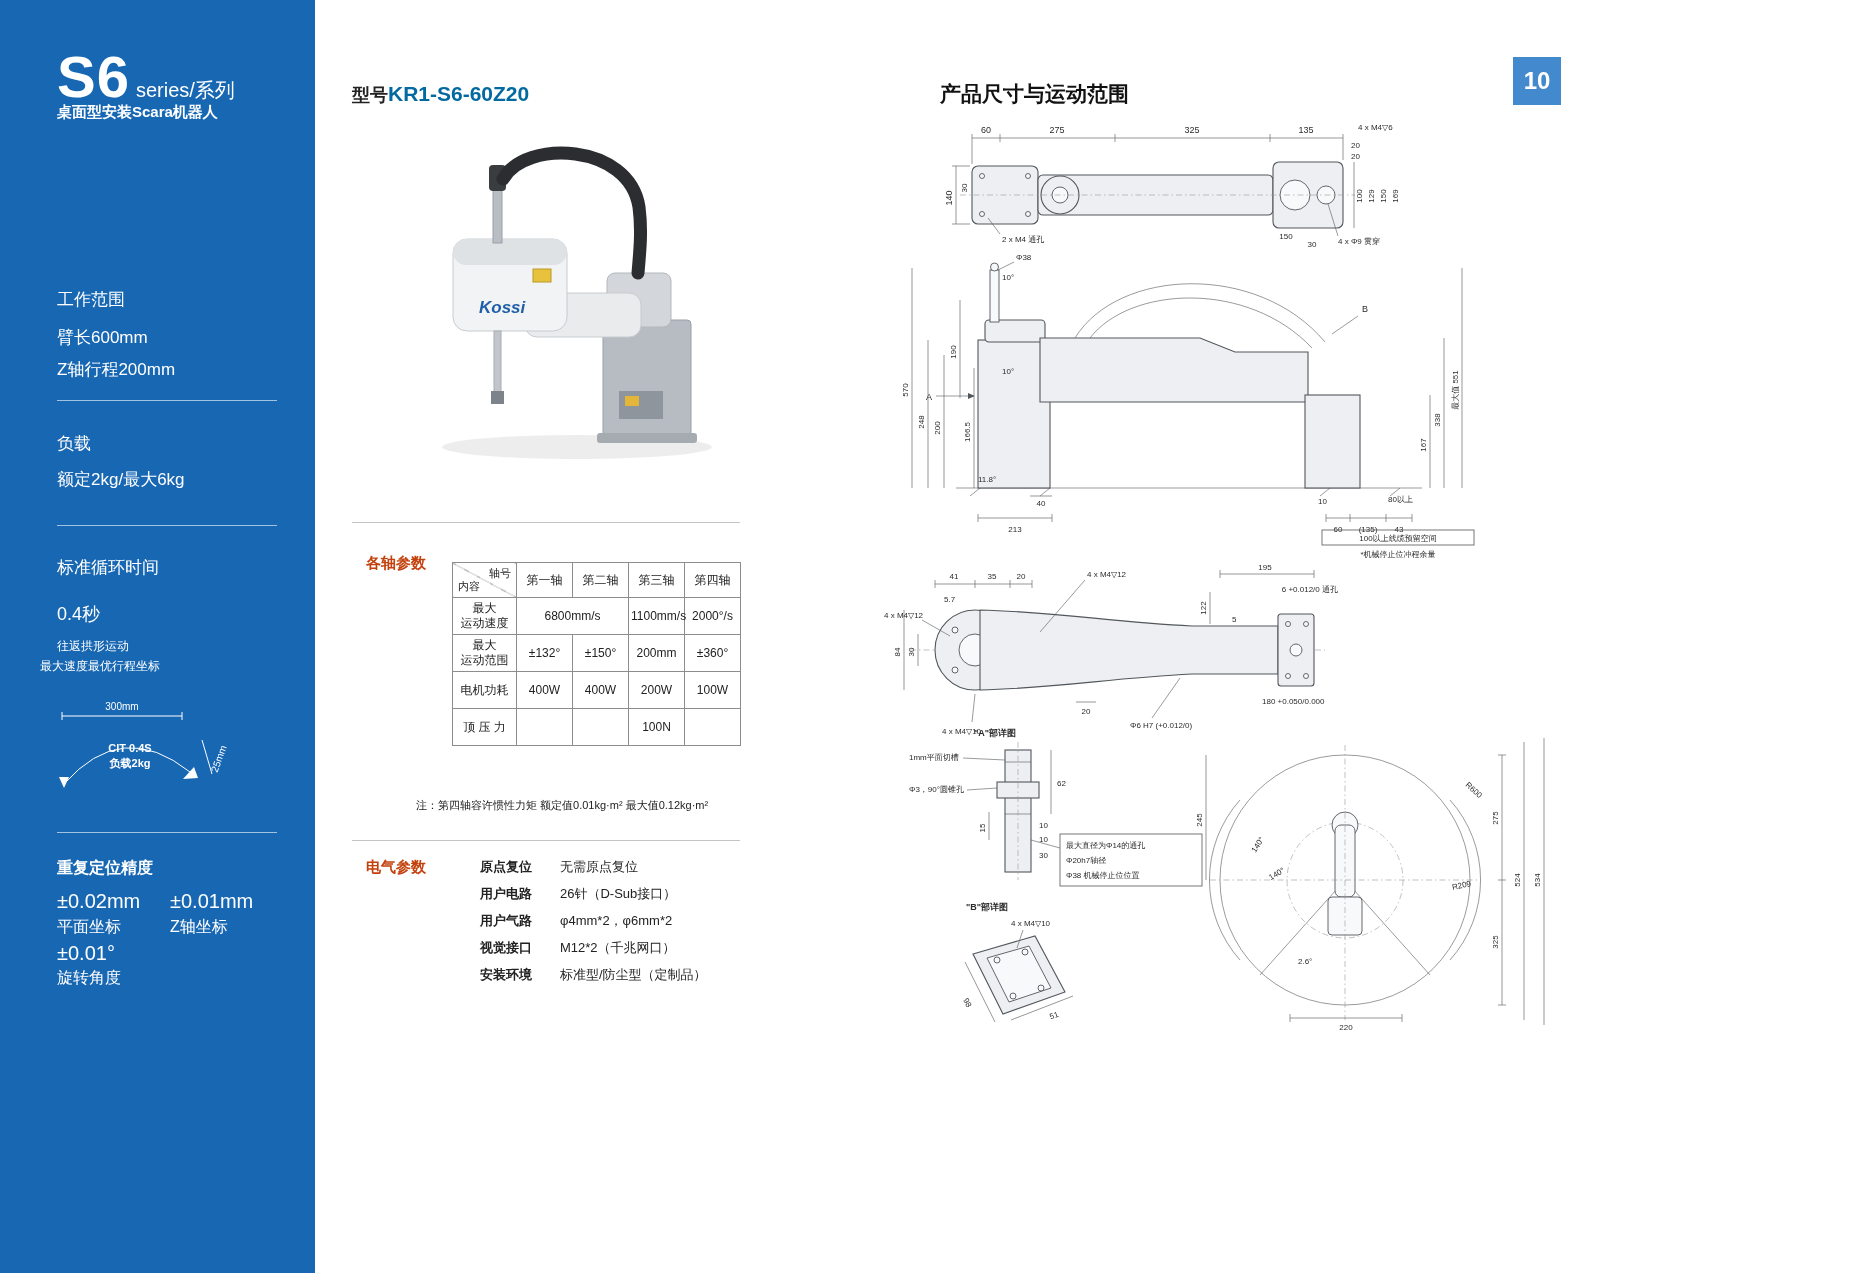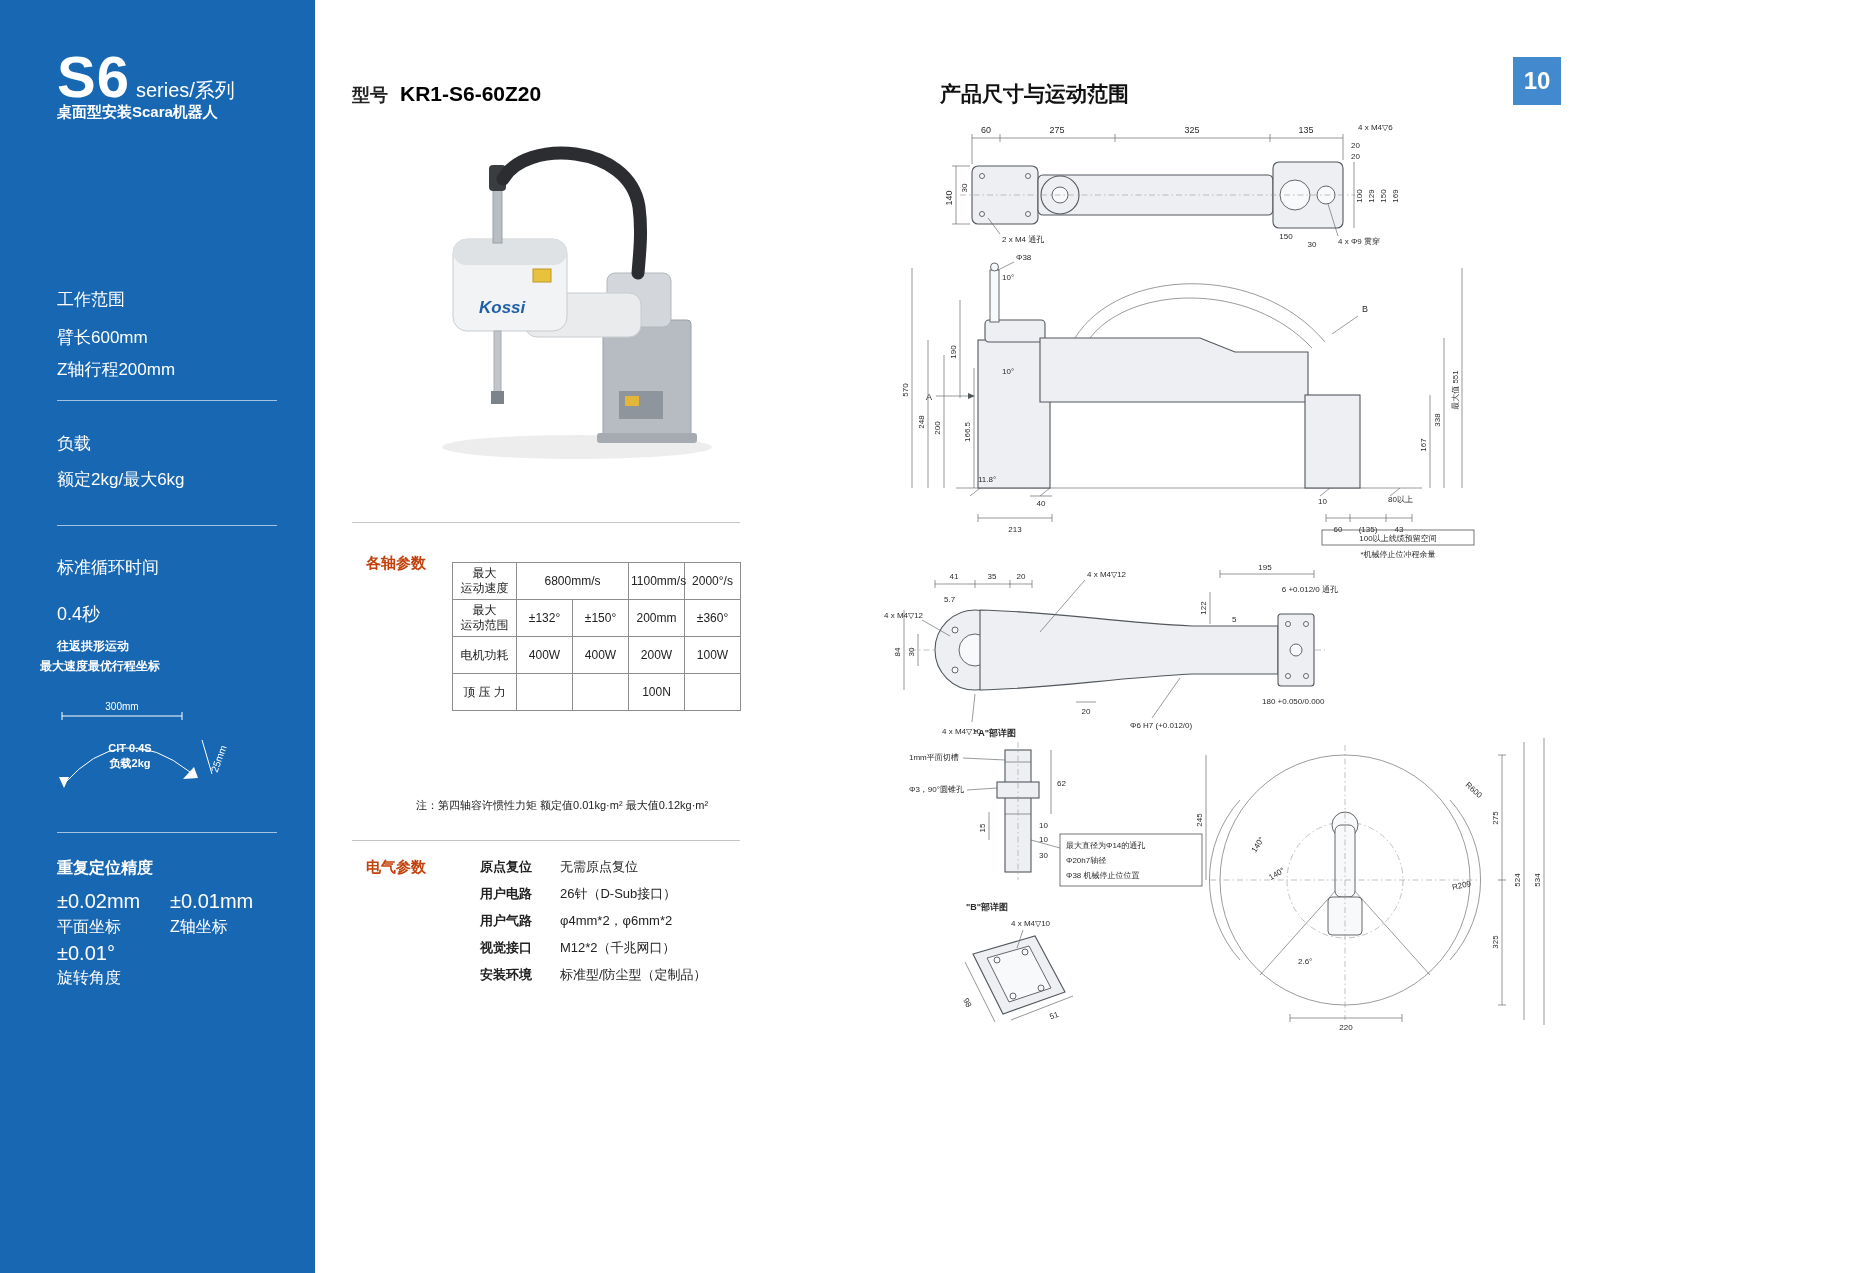--- a/index.html
+++ b/index.html
@@ -7,32 +7,32 @@
   .page{position:relative;width:1876px;height:1273px;background:#fff;overflow:hidden}
   .abs{position:absolute}
 
   
   .sidebar{position:absolute;left:0;top:0;width:315px;height:1273px;background:#1767b3;color:#fff}
   .s6{font-size:58px;font-weight:600;letter-spacing:1px;line-height:1}
   .s6-suffix{font-size:20px;font-weight:400;margin-left:6px}
   .sb-sub{font-size:15px;font-weight:700}
   .sb-title{font-size:17px;font-weight:400}
   .sb-val{font-size:17px;font-weight:400}
-  .sb-small{font-size:12px;font-weight:700}
+  .sb-small{font-size:12px;font-weight:400}
   .sb-divider{position:absolute;left:57px;width:220px;border-top:1px solid rgba(255,255,255,.6)}
   .prec-val{font-size:20px;font-weight:400}
   .prec-lab{font-size:16px;font-weight:400}
   .w{fill:#fff;font-size:10px}
   .wb{fill:#fff;font-size:11px;font-weight:700}
   .wd{stroke:#fff;stroke-width:1;fill:none}
 
   
   .middle{position:absolute;left:352px;top:0;width:390px;height:1273px}
   .model-label{font-size:18px;font-weight:700;color:#222}
-  .model-value{font-size:21px;font-weight:700;color:#000000;margin-left:12px}
+  .model-value{font-size:21px;font-weight:700;color:#0369a1;}
   .h-divider{position:absolute;left:0;width:388px;border-top:1px solid #c4c4c4}
   .blk-title{font-size:15px;font-weight:700;color:#c2410c}
   table.axis{border-collapse:collapse;table-layout:fixed}
   table.axis th,table.axis td{border:1px solid #8d8d8d;font-size:12px;color:#222;text-align:center;vertical-align:middle;font-weight:400;padding:0 2px;height:36px}
   table.axis tr.hdr th{height:34px;font-weight:400}
   th.diag{position:relative;background:linear-gradient(to top right,transparent 49.5%,#8d8d8d 49.5%,#8d8d8d 50.5%,transparent 50.5%)}
   .diag-top{position:absolute;top:3px;right:5px;font-size:11px}
   .diag-bottom{position:absolute;bottom:3px;left:5px;font-size:11px}
   .ml{white-space:pre-line;line-height:1.25}
   .tbl-note{font-size:11px;color:#222}
@@ -140,20 +140,30 @@
 
     <table class="axis abs" style="left:100px;top:562px;width:288px">
       <colgroup>
           <col style="width:64px">
           <col style="width:56px">
           <col style="width:56px">
           <col style="width:56px">
           <col style="width:56px">
         </colgroup>
       <tbody>
+          <tr class="hdr">
+        <th class="diag">
+          <span class="diag-top">轴号</span>
+          <span class="diag-bottom">内容</span>
+        </th>
+        <th>第一轴</th>
+        <th>第二轴</th>
+        <th>第三轴</th>
+        <th>第四轴</th>
+      </tr>
       <tr>
         <td class="ml">最大
 运动速度</td>
         <td colspan="2">6800mm/s</td>
         <td>1100mm/s</td>
         <td>2000°/s</td>
       </tr>
       <tr>
         <td class="ml">最大
 运动范围</td>

